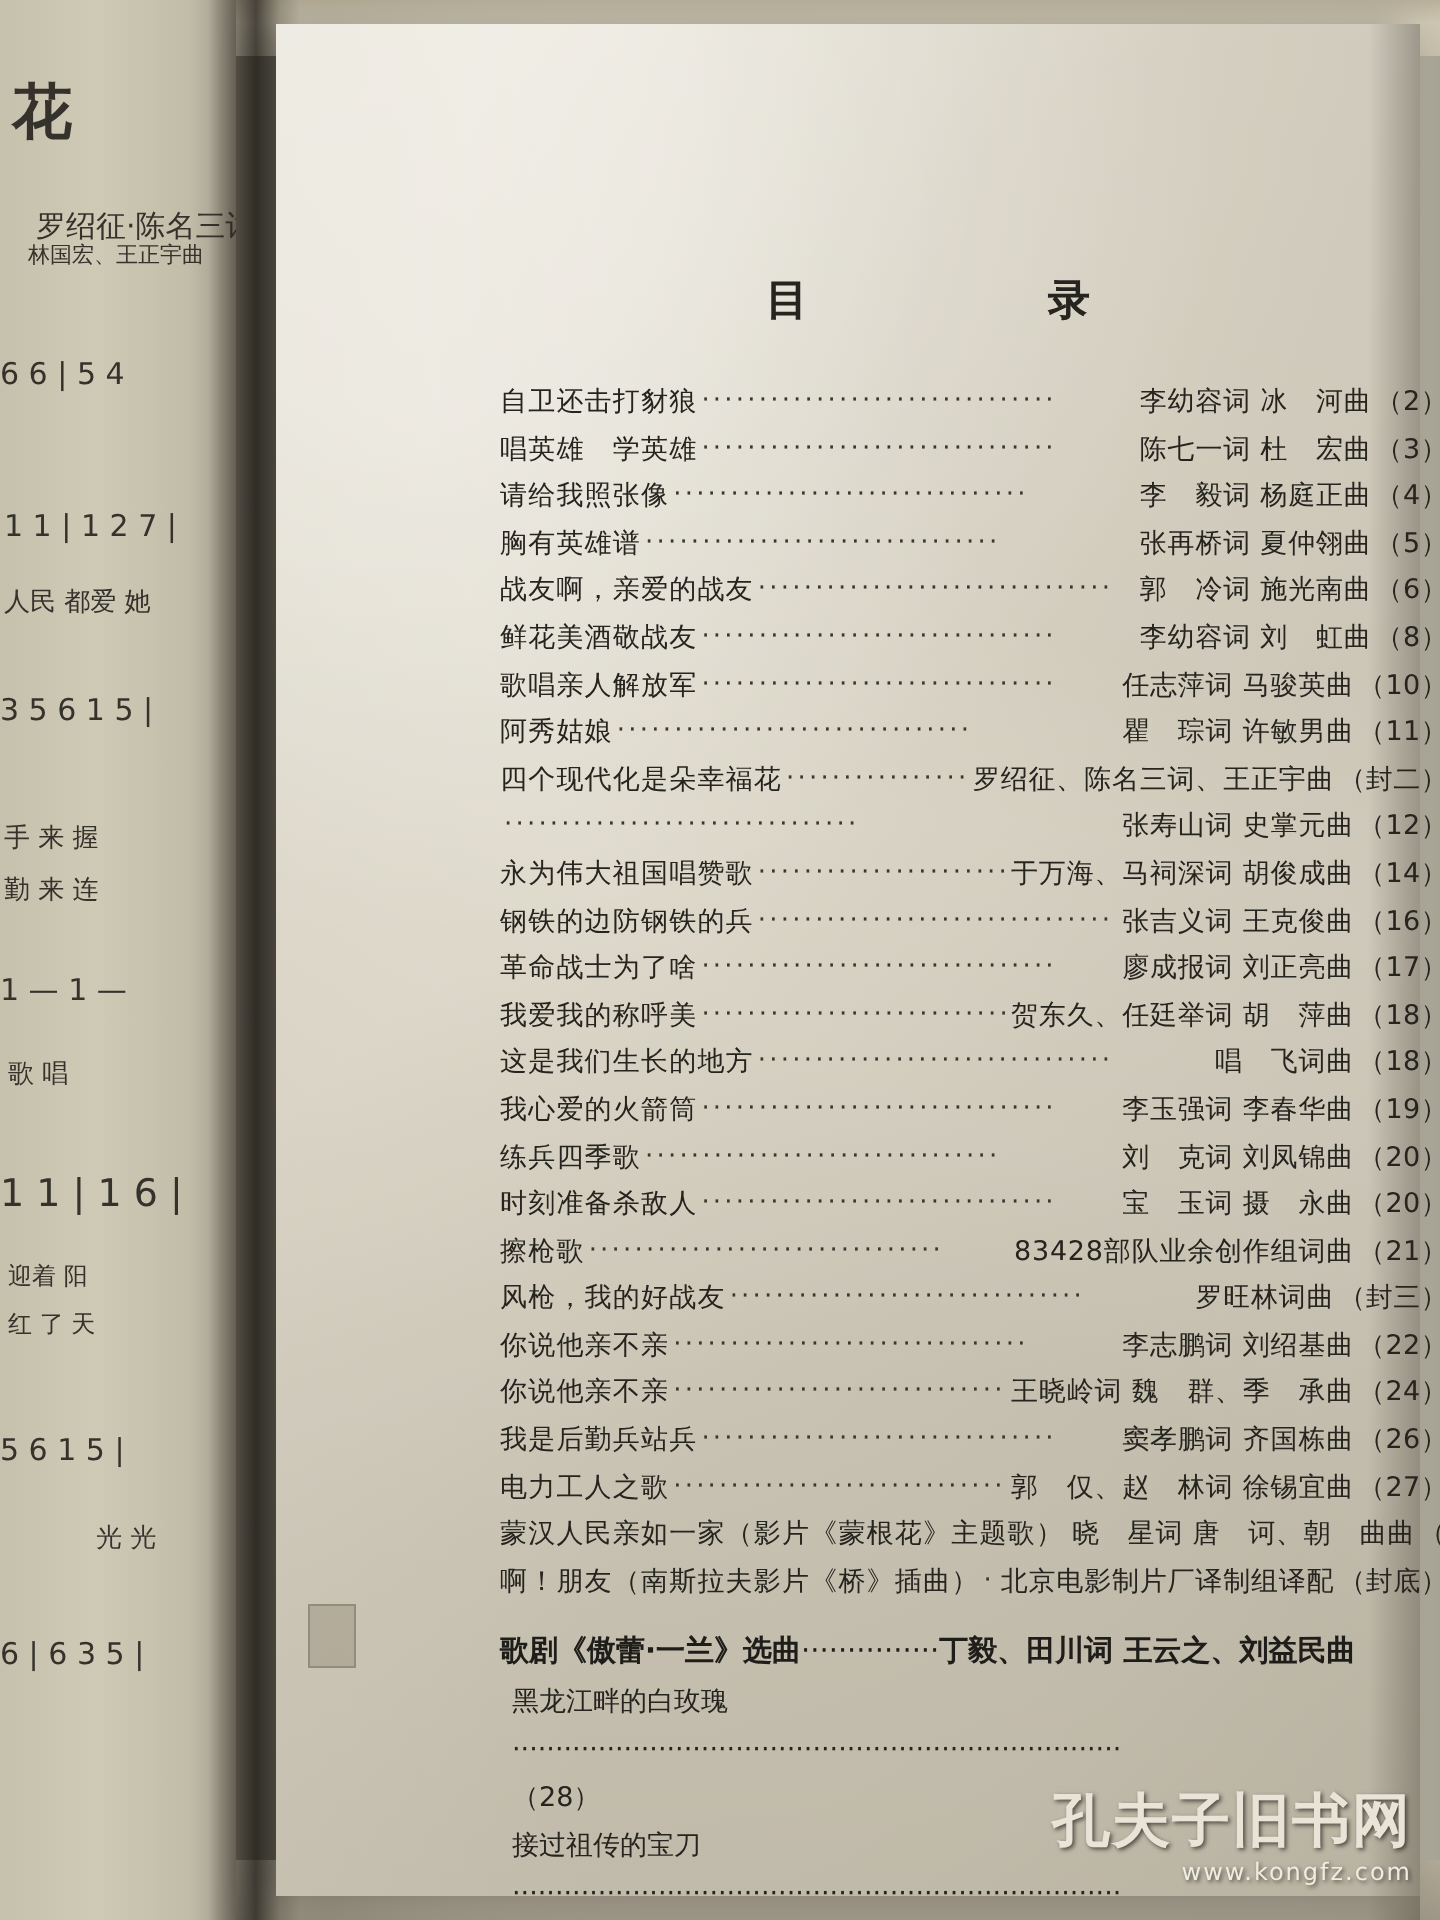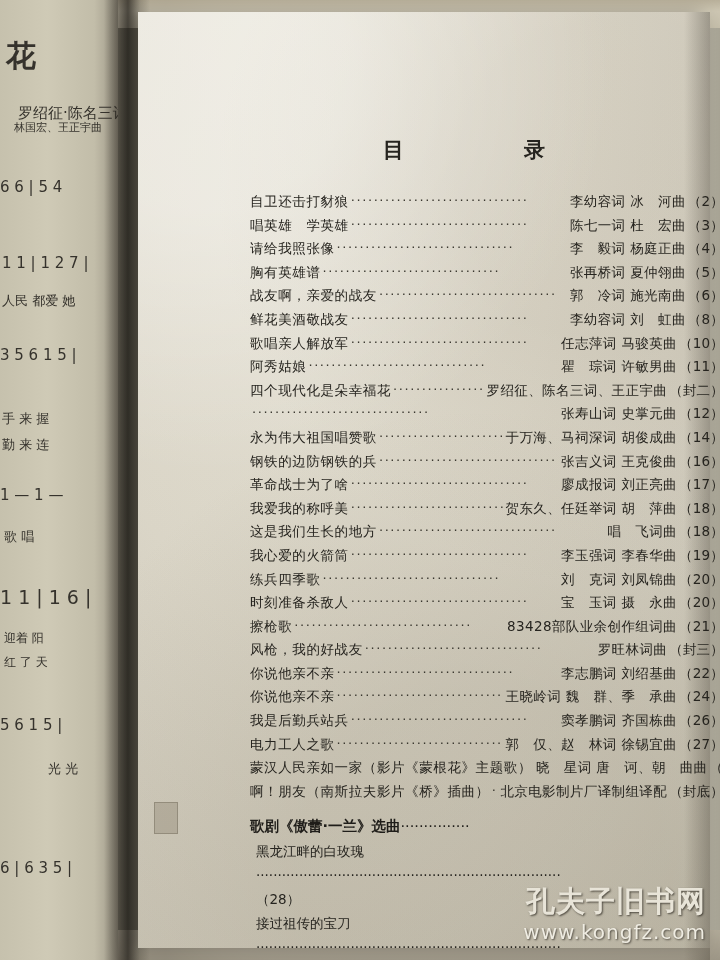--- a/index.html
+++ b/index.html
@@ -109,21 +109,21 @@
   
   #wm{
     position:absolute;right:14px;bottom:16px;text-align:right;line-height:1.15;
   }
   #wmMain{
     font-size:29px;color:#e8e4d8;font-weight:bold;
     text-shadow:1px 1px 2px rgba(40,36,28,.75);
     letter-spacing:1px;
   }
   #wmSub{
-    font-size:20px;color:#efece2;margin-top:3px;letter-spacing:1px;
+    font-size:12px;color:#efece2;margin-top:3px;letter-spacing:1px;
     text-shadow:1px 1px 2px rgba(40,36,28,.7);
     text-align:right;
   }
   
   #stamp{
     position:absolute;left:16px;top:790px;width:22px;height:30px;
     background:rgba(110,100,80,.25);border:1px solid rgba(90,82,66,.35);
   }
 </style>
 </head>
@@ -143,21 +143,21 @@
   <div class="ltext" style="left:0px;top:346px;font-size:15px;">3 5 6 1 5 |</div>
   <div class="ltext" style="left:2px;top:410px;font-size:13px;">手 来 握</div>
   <div class="ltext" style="left:2px;top:436px;font-size:13px;">勤 来 连</div>
   <div class="ltext" style="left:0px;top:486px;font-size:15px;">1 — 1 —</div>
   <div class="ltext" style="left:4px;top:528px;font-size:13px;">歌  唱</div>
   <div class="ltext" style="left:0px;top:586px;font-size:19px;">1 1 | 1 6 |</div>
   <div class="ltext" style="left:4px;top:630px;font-size:12px;">迎着   阳</div>
   <div class="ltext" style="left:4px;top:654px;font-size:12px;">红 了   天</div>
   <div class="ltext" style="left:0px;top:716px;font-size:15px;">5 6 1 5 |</div>
   <div class="ltext" style="left:4px;top:760px;font-size:13px;margin-left:44px;">光    光</div>
-  <div class="ltext" style="left:0px;top:818px;font-size:15px;margin-top:41px;">6 | 6 3 5 |</div>
+  <div class="ltext" style="left:0px;top:818px;font-size:15px;">6 | 6 3 5 |</div>
 </div>
 
 <div id="gutter"></div>
 
 <div id="rightPage">
   <div id="paperNoise"></div>
   <div id="stamp"></div>
   <div id="edgeRight"></div>
 </div>
 
@@ -343,20 +343,21 @@
     <div class="row">
       <span class="song">啊！朋友（南斯拉夫影片《桥》插曲）</span>
       <span class="dots">············</span>
       <span class="credit">北京电影制片厂译制组译配</span>
       <span class="page">（封底）</span>
     </div>
 
     <div class="section">
       <span class="song">歌剧《傲蕾·一兰》选曲</span>
       <span class="dots">···············</span>
+      <span class="credit">丁毅、田川词  王云之、刘益民曲</span>
     </div>
 
     <div class="subrow">
       <span class="song">黑龙江畔的白玫瑰</span>
       <span class="dots">·······································································</span>
       <span class="page">（28）</span>
     </div>
 
     <div class="subrow">
       <span class="song">接过祖传的宝刀</span>

